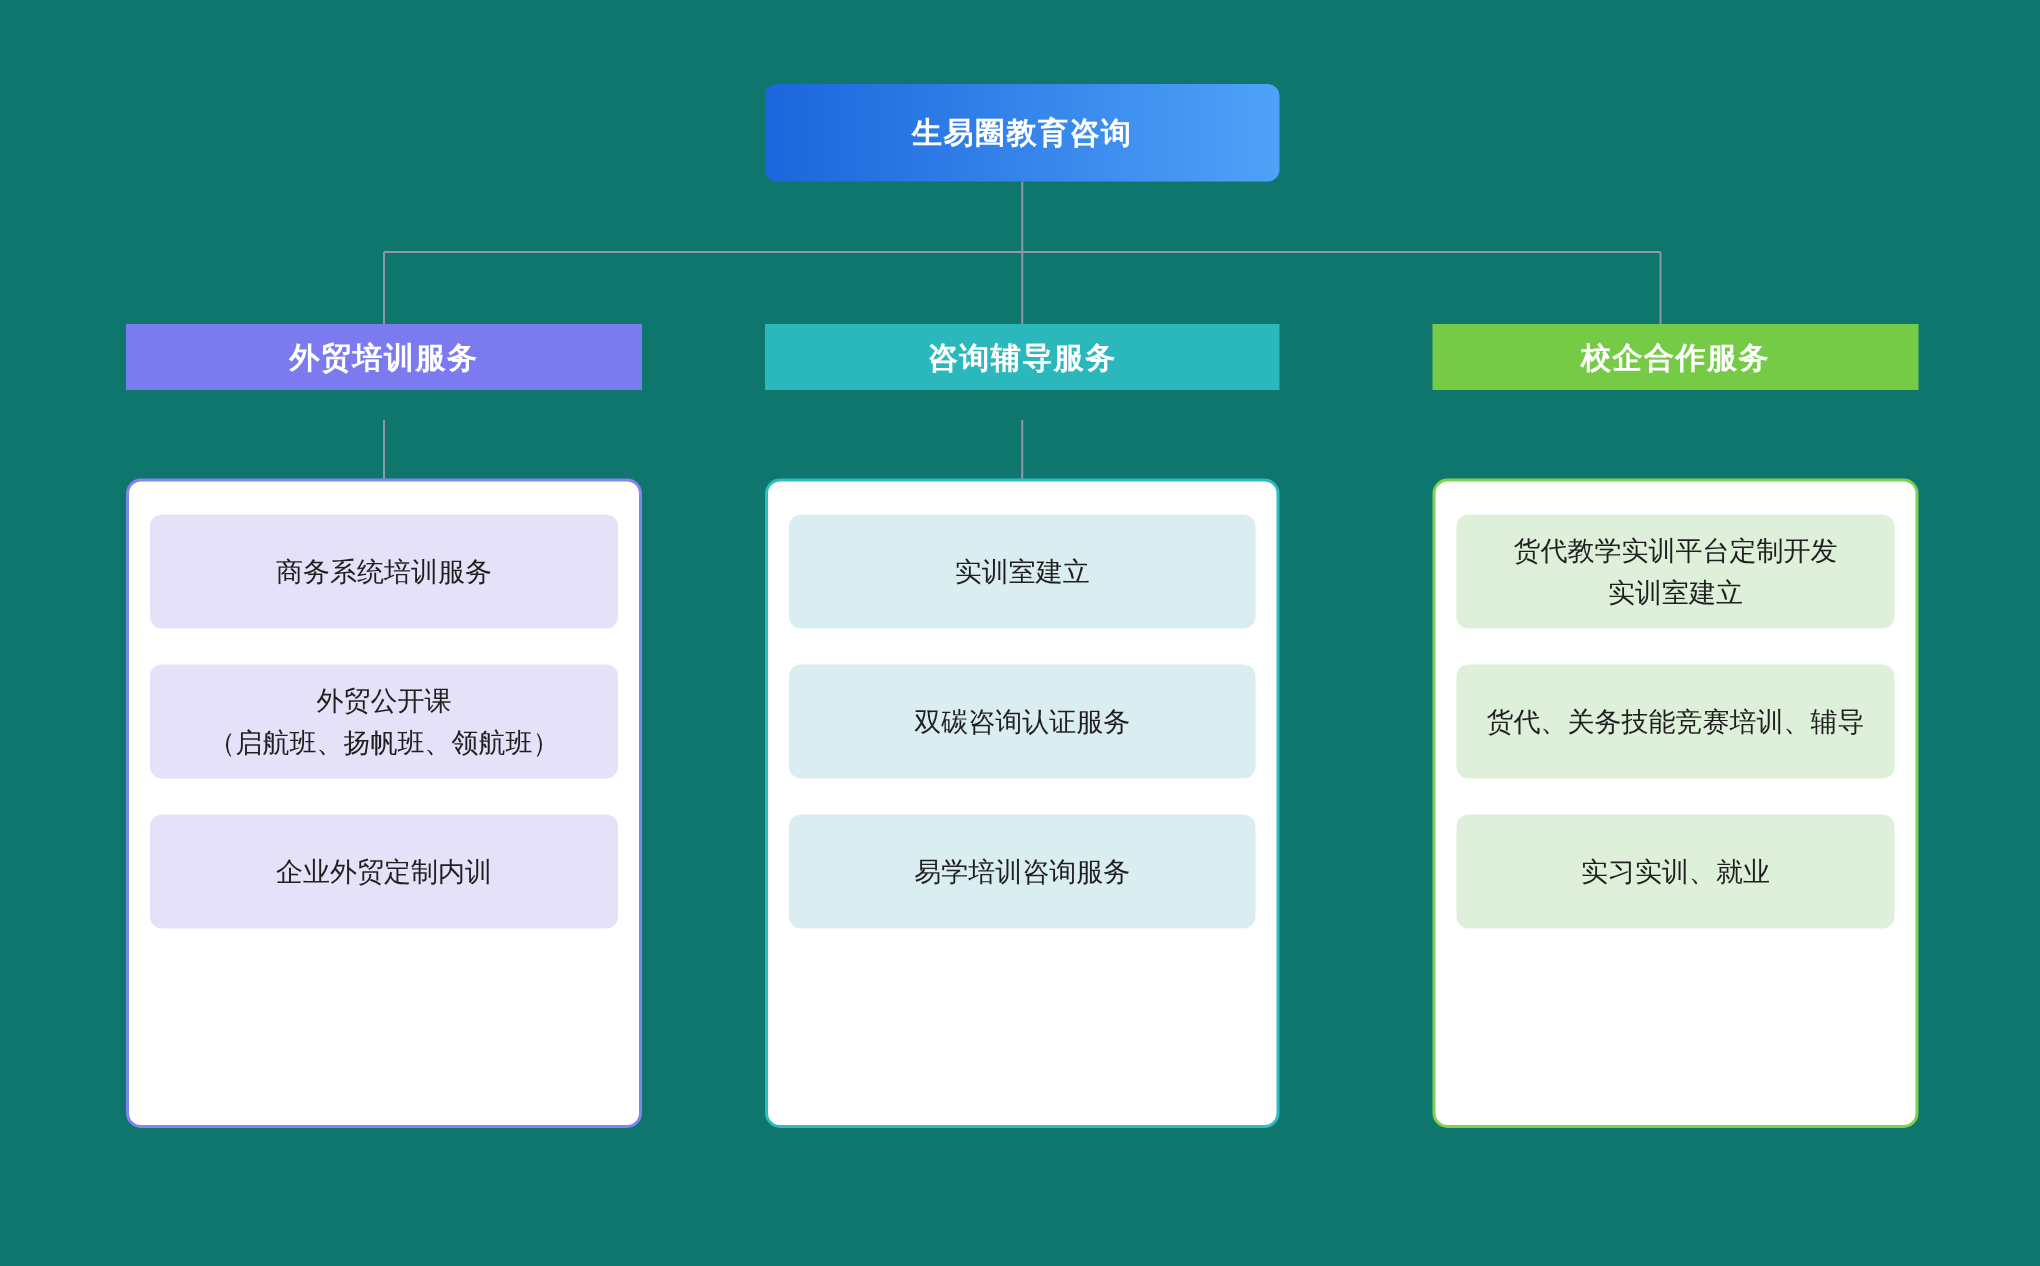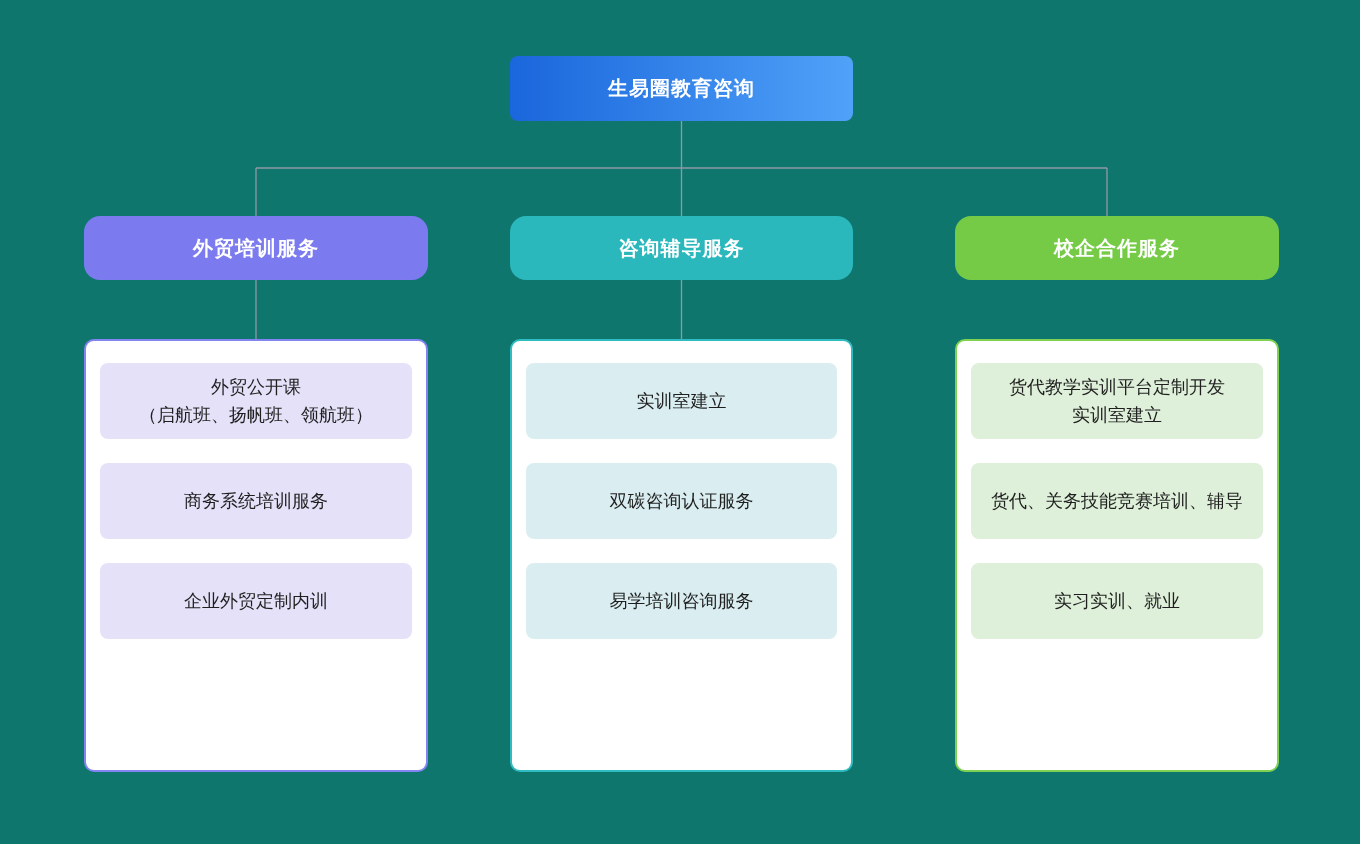--- a/index.html
+++ b/index.html
@@ -18,21 +18,21 @@
     border-radius: 8px; display: flex; align-items: center; justify-content: center;
     color: #ffffff; font-size: 20px; font-weight: bold; letter-spacing: 1px;
   }
 
   .column { position: absolute; top: 216px; width: 344px; }
   .col-0 { left: 84px; }
   .col-1 { left: 510px; width: 343px; }
   .col-2 { left: 935px; padding-left: 20px; }
 
   .branch-header {
-    height: 64px; border-radius: 16px;
+    height: 44px; border-radius: 0;
     display: flex; align-items: center; justify-content: center;
     color: #ffffff; font-size: 20px; font-weight: bold; letter-spacing: 1px;
   }
   .col-0 .branch-header { background: #7b7bef; }
   .col-1 .branch-header { background: #2ab8bd; }
   .col-2 .branch-header { background: #75cb45; }
 
   .branch-panel {
     margin-top: 59px; height: 433px; background: #ffffff;
     border: 2px solid; border-radius: 10px;
@@ -75,25 +75,25 @@
   <div class="node-root">
     <span>生易圈教育咨询</span>
   </div>
 
   <div class="column col-0">
     <div class="branch-header">
       <span>外贸培训服务</span>
     </div>
     <div class="branch-panel">
       <div class="leaf">
+        <span class="leaf-label">商务系统培训服务</span>
+      </div>
+      <div class="leaf">
         <span class="leaf-label">外贸公开课
 （启航班、扬帆班、领航班）</span>
-      </div>
-      <div class="leaf">
-        <span class="leaf-label">商务系统培训服务</span>
       </div>
       <div class="leaf">
         <span class="leaf-label">企业外贸定制内训</span>
       </div>
     </div>
   </div>
 
   <div class="column col-1">
     <div class="branch-header">
       <span>咨询辅导服务</span>

